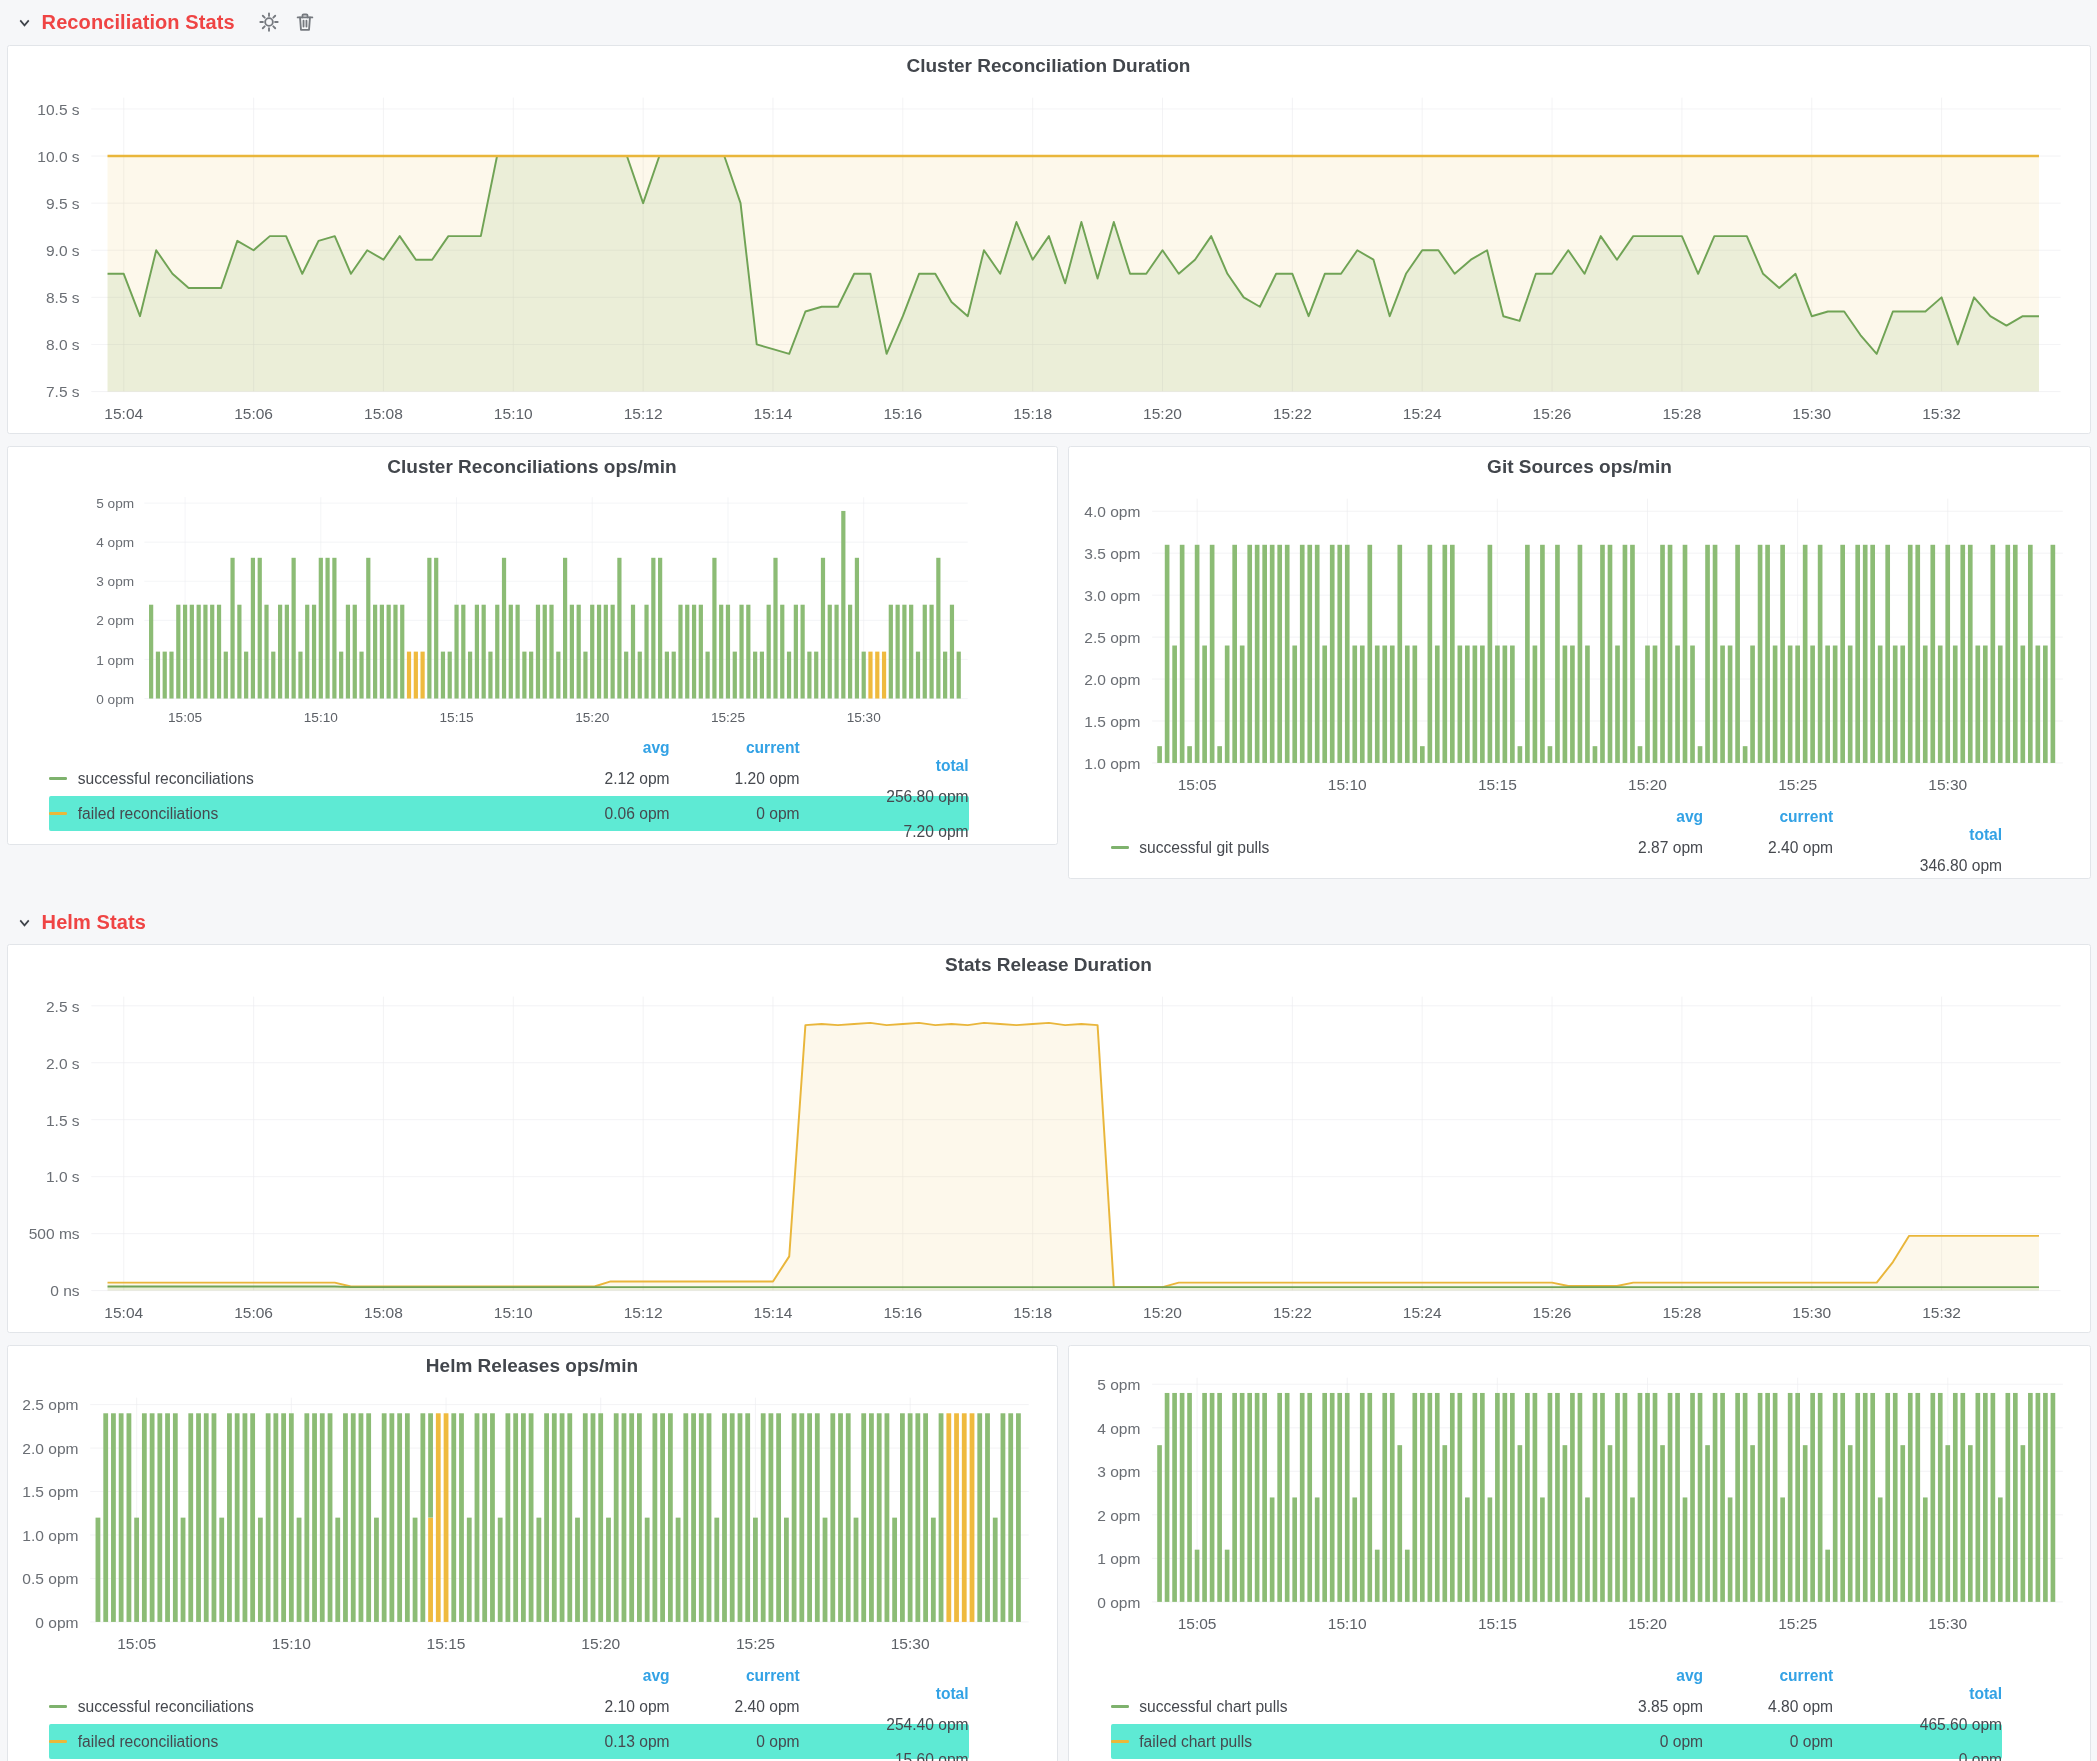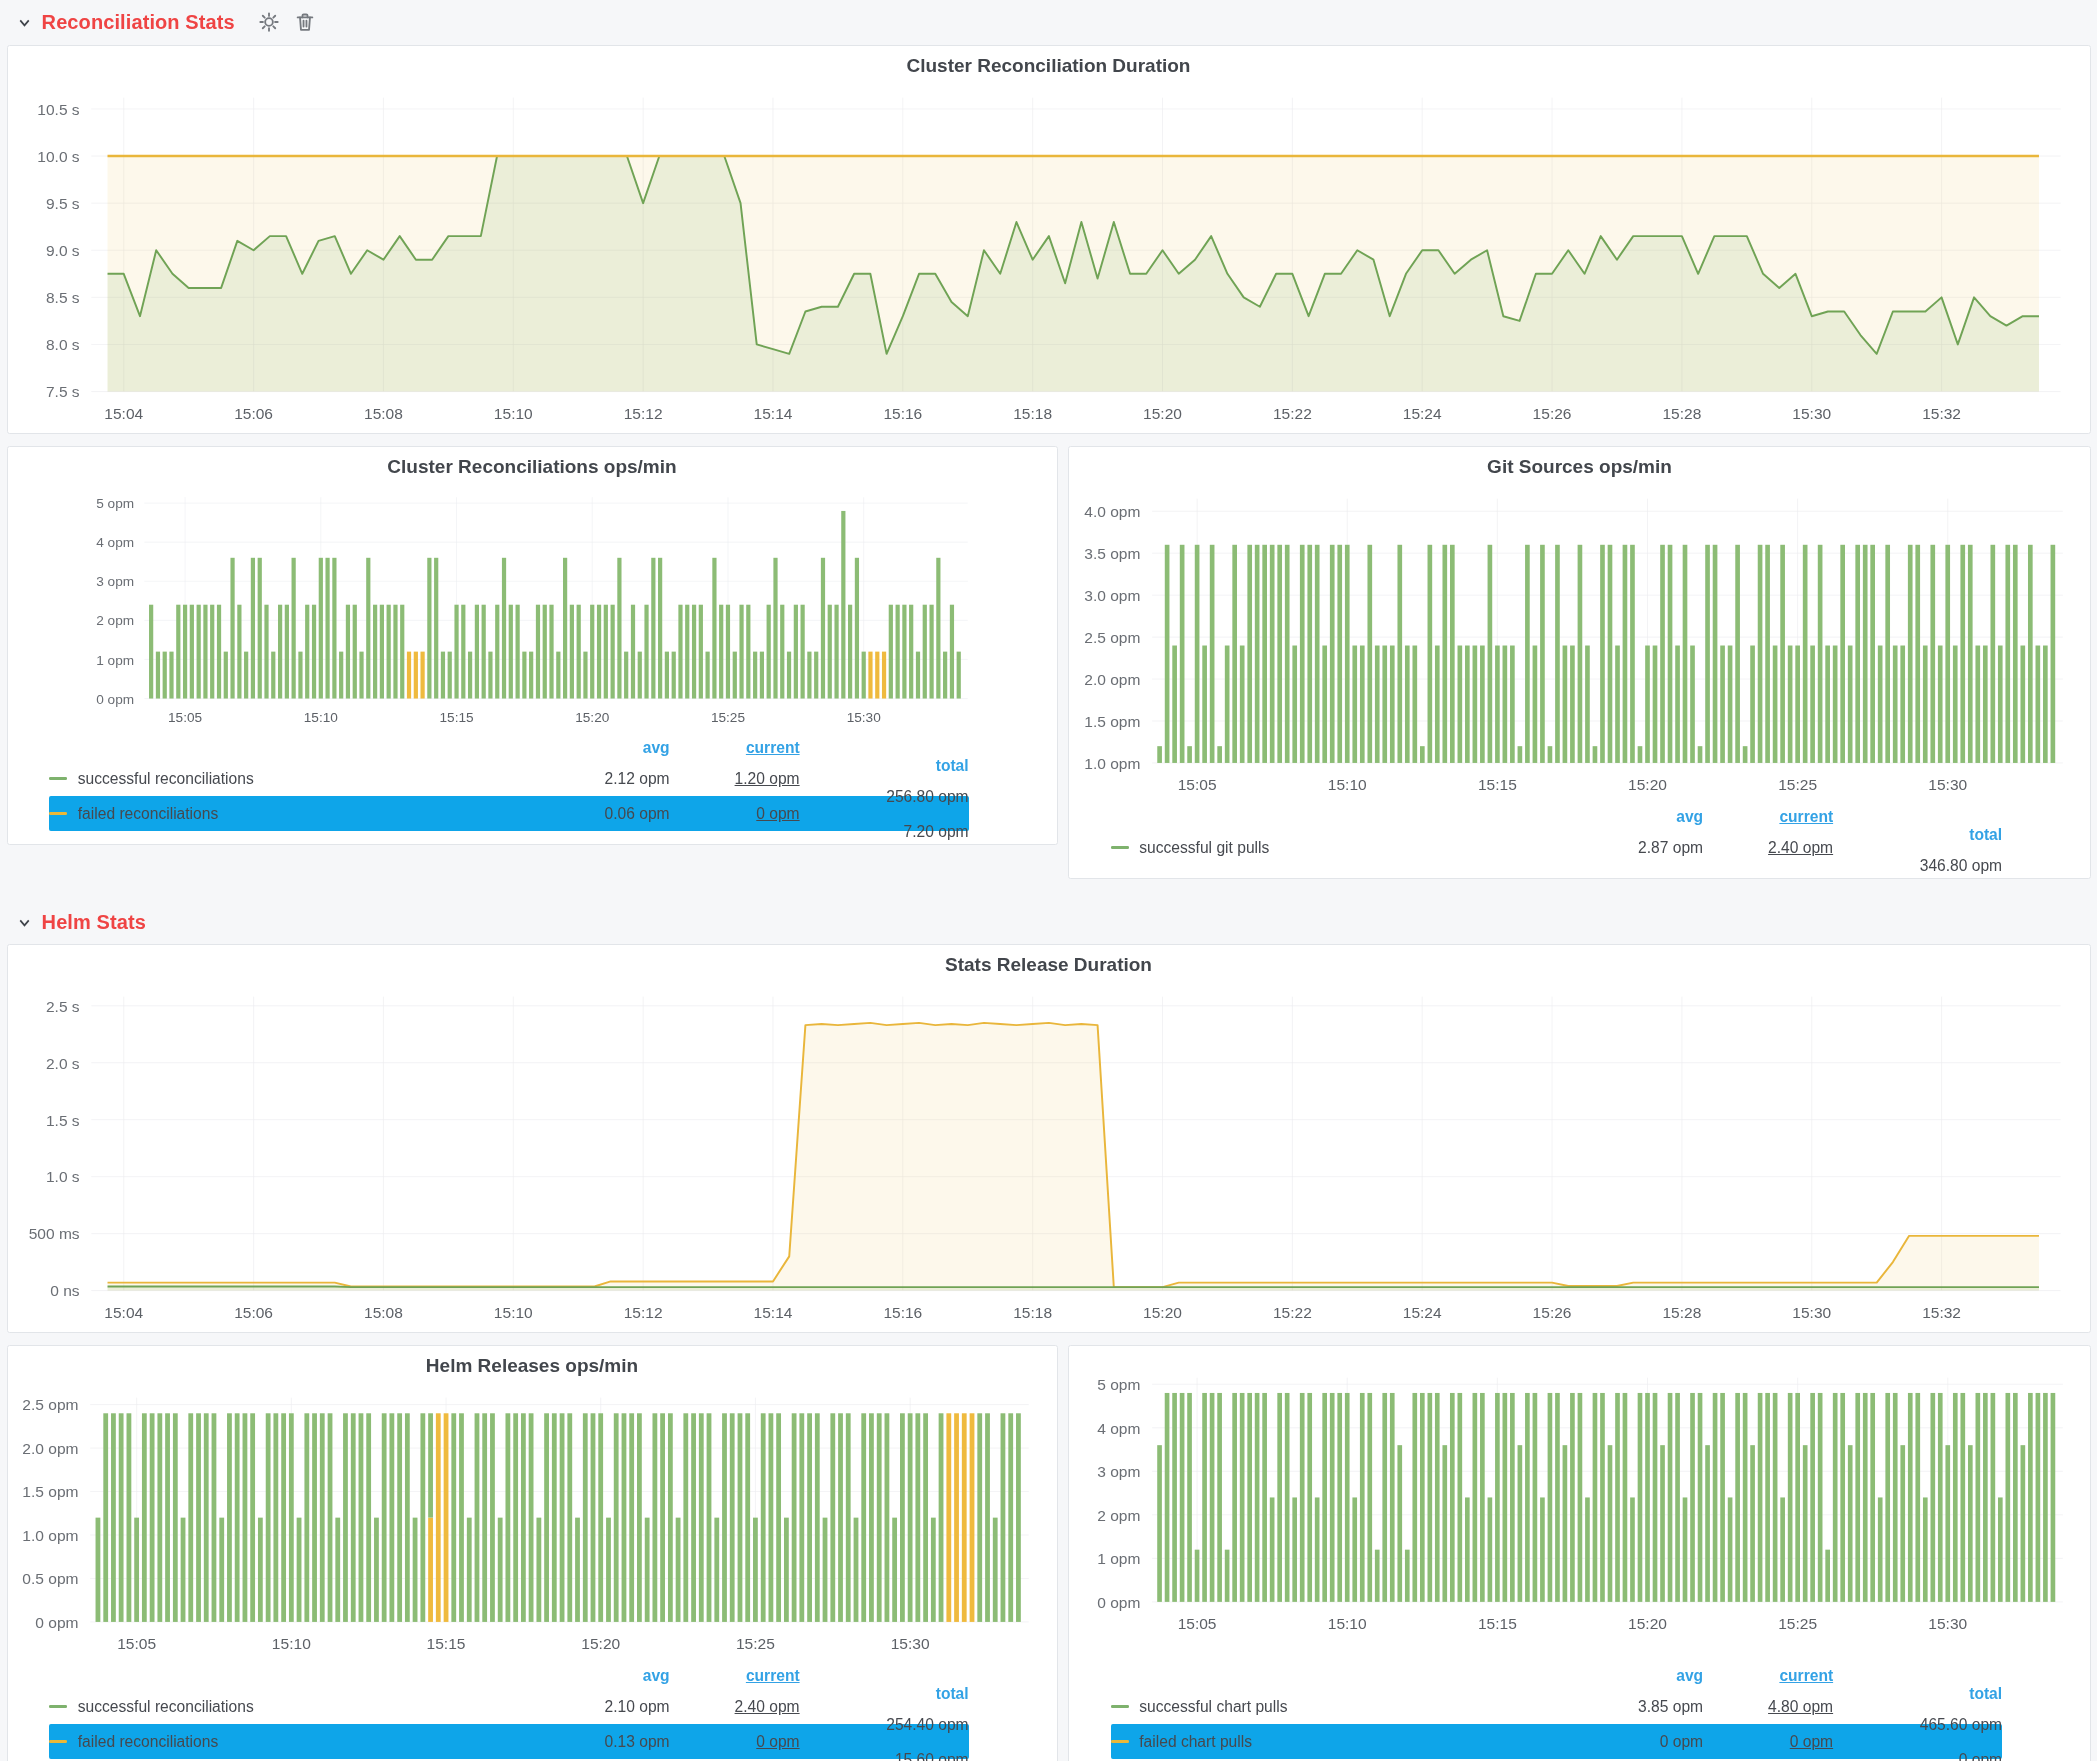--- a/index.html
+++ b/index.html
@@ -24,24 +24,24 @@
     height:40px;flex:0 0 40px;display:flex;align-items:center;justify-content:center;
     font-size:19px;font-weight:700;color:#42464c;cursor:pointer;
   }
   .panel-body{flex:1;display:flex;flex-direction:column;min-height:0;padding:0 3.9px 3.9px 3.9px;}
   .chart{flex:1;min-height:0;}
   .chart svg{width:100%;height:100%;display:block;font-family:"Liberation Sans",sans-serif;font-size:15.6px;}
 
   .legend{padding:2.6px 84px 9px 38px;font-size:15.6px;color:#46494f;flex:0 0 auto;}
   .lrow{display:flex;align-items:center;height:35px;border-radius:1.9px;gap:7px;}
   .lrow.lhead{height:27px;}
-  .lrow.stripe{background:#0ea5e9;}
+  .lrow.stripe{background:#5eead4;}
   .llabel{flex:1;display:flex;align-items:center;gap:10.4px;cursor:pointer;}
   .lval{width:130px;text-align:right;}
-  .lval.cur{width:123px;text-decoration:underline;}
+  .lval.cur{width:123px;}
   .lval.tot{width:162px;margin-top:37px;}
   .lhead .lval{color:#33a2e5;font-weight:700;cursor:pointer;}
   .dash{width:18px;height:2.6px;border-radius:1.3px;flex:0 0 auto;}
   .dash.green{background:#7EB26D;}
   .dash.orange{background:#EAB839;}
 </style>
 </head>
 <body>
 
 <div class="section-head" style="left:15.6px;top:6.5px;">

